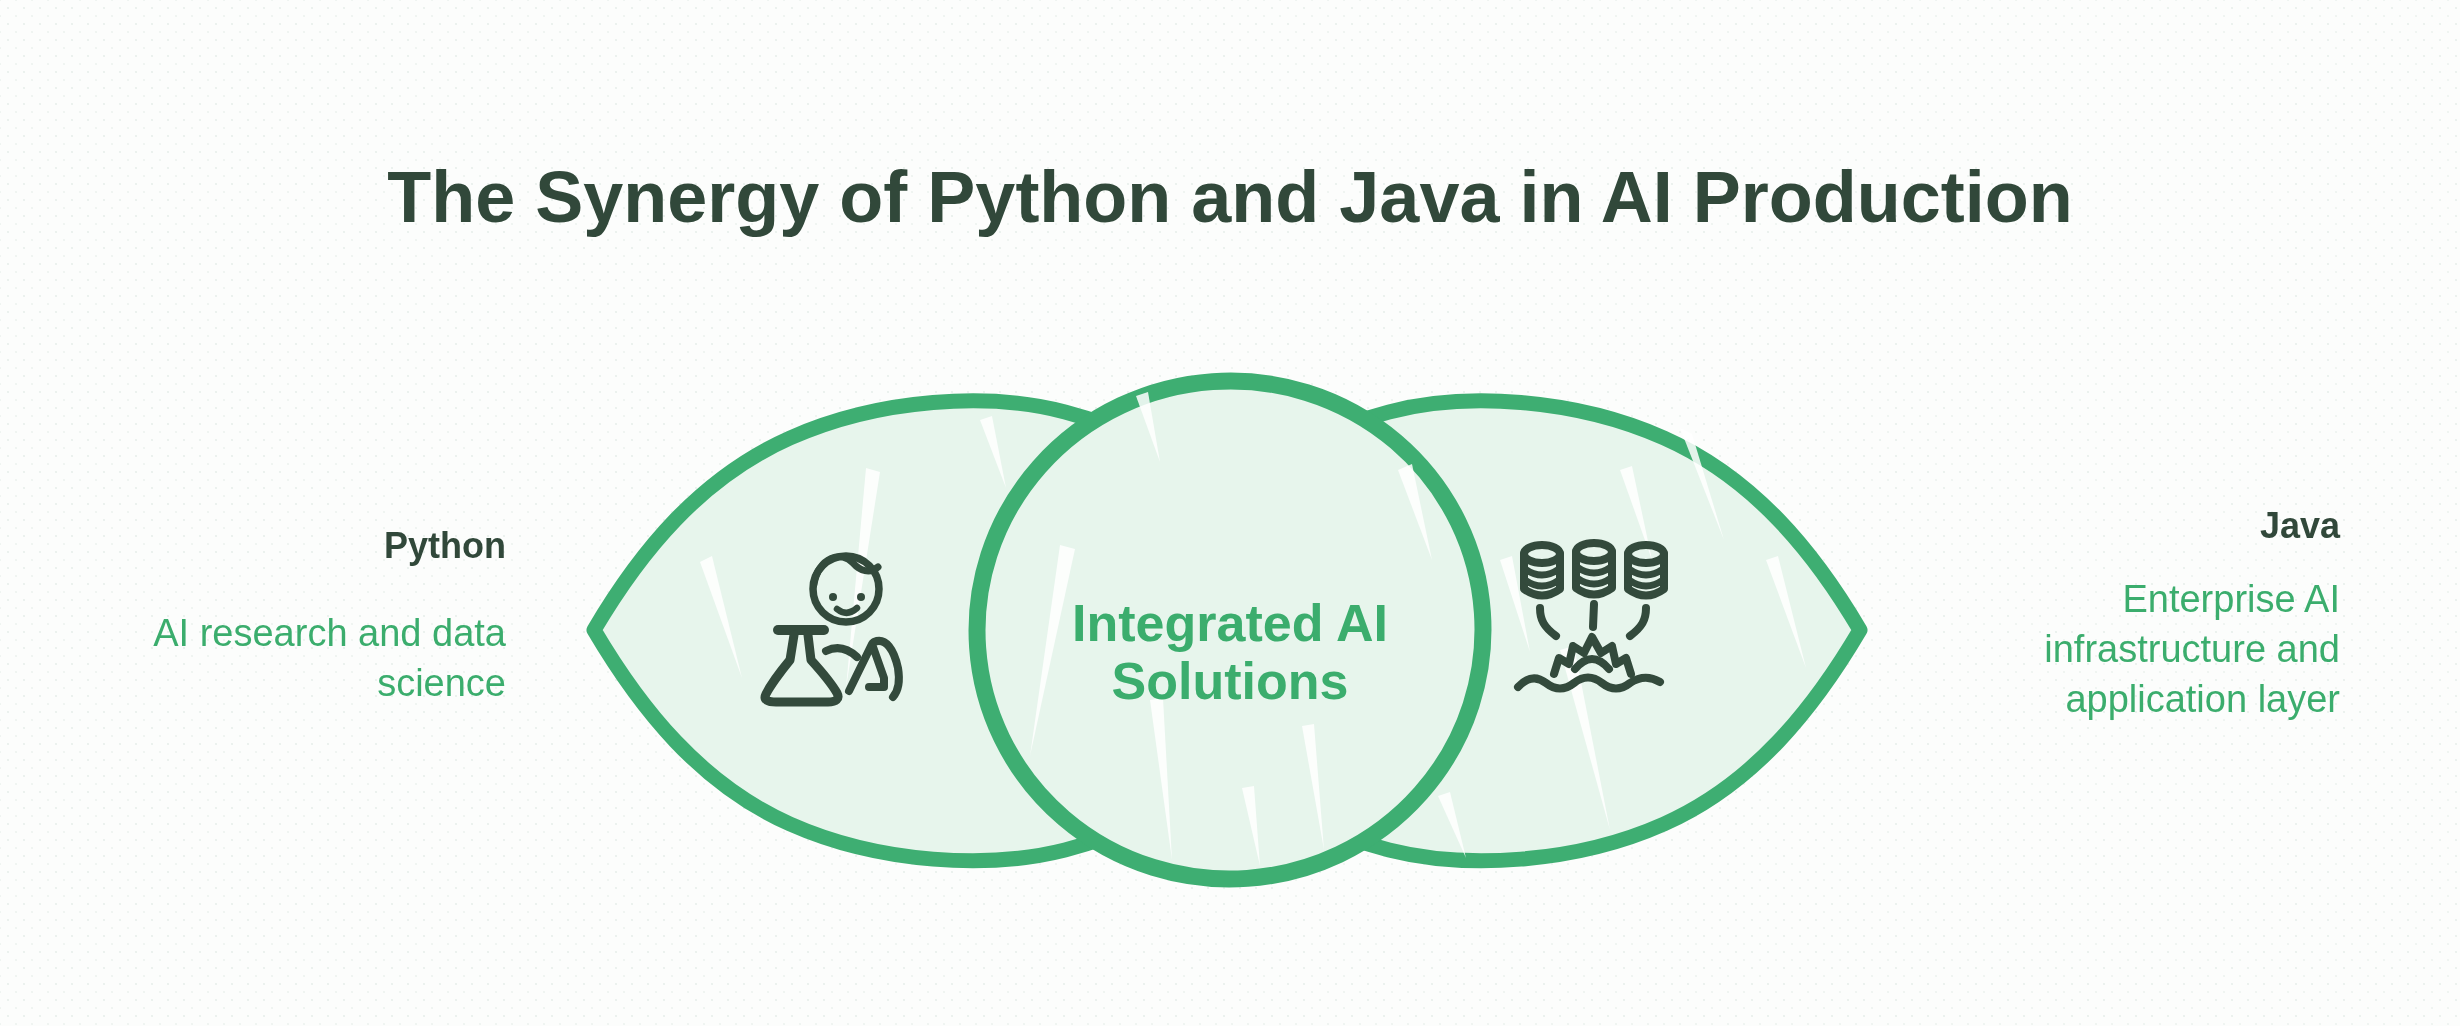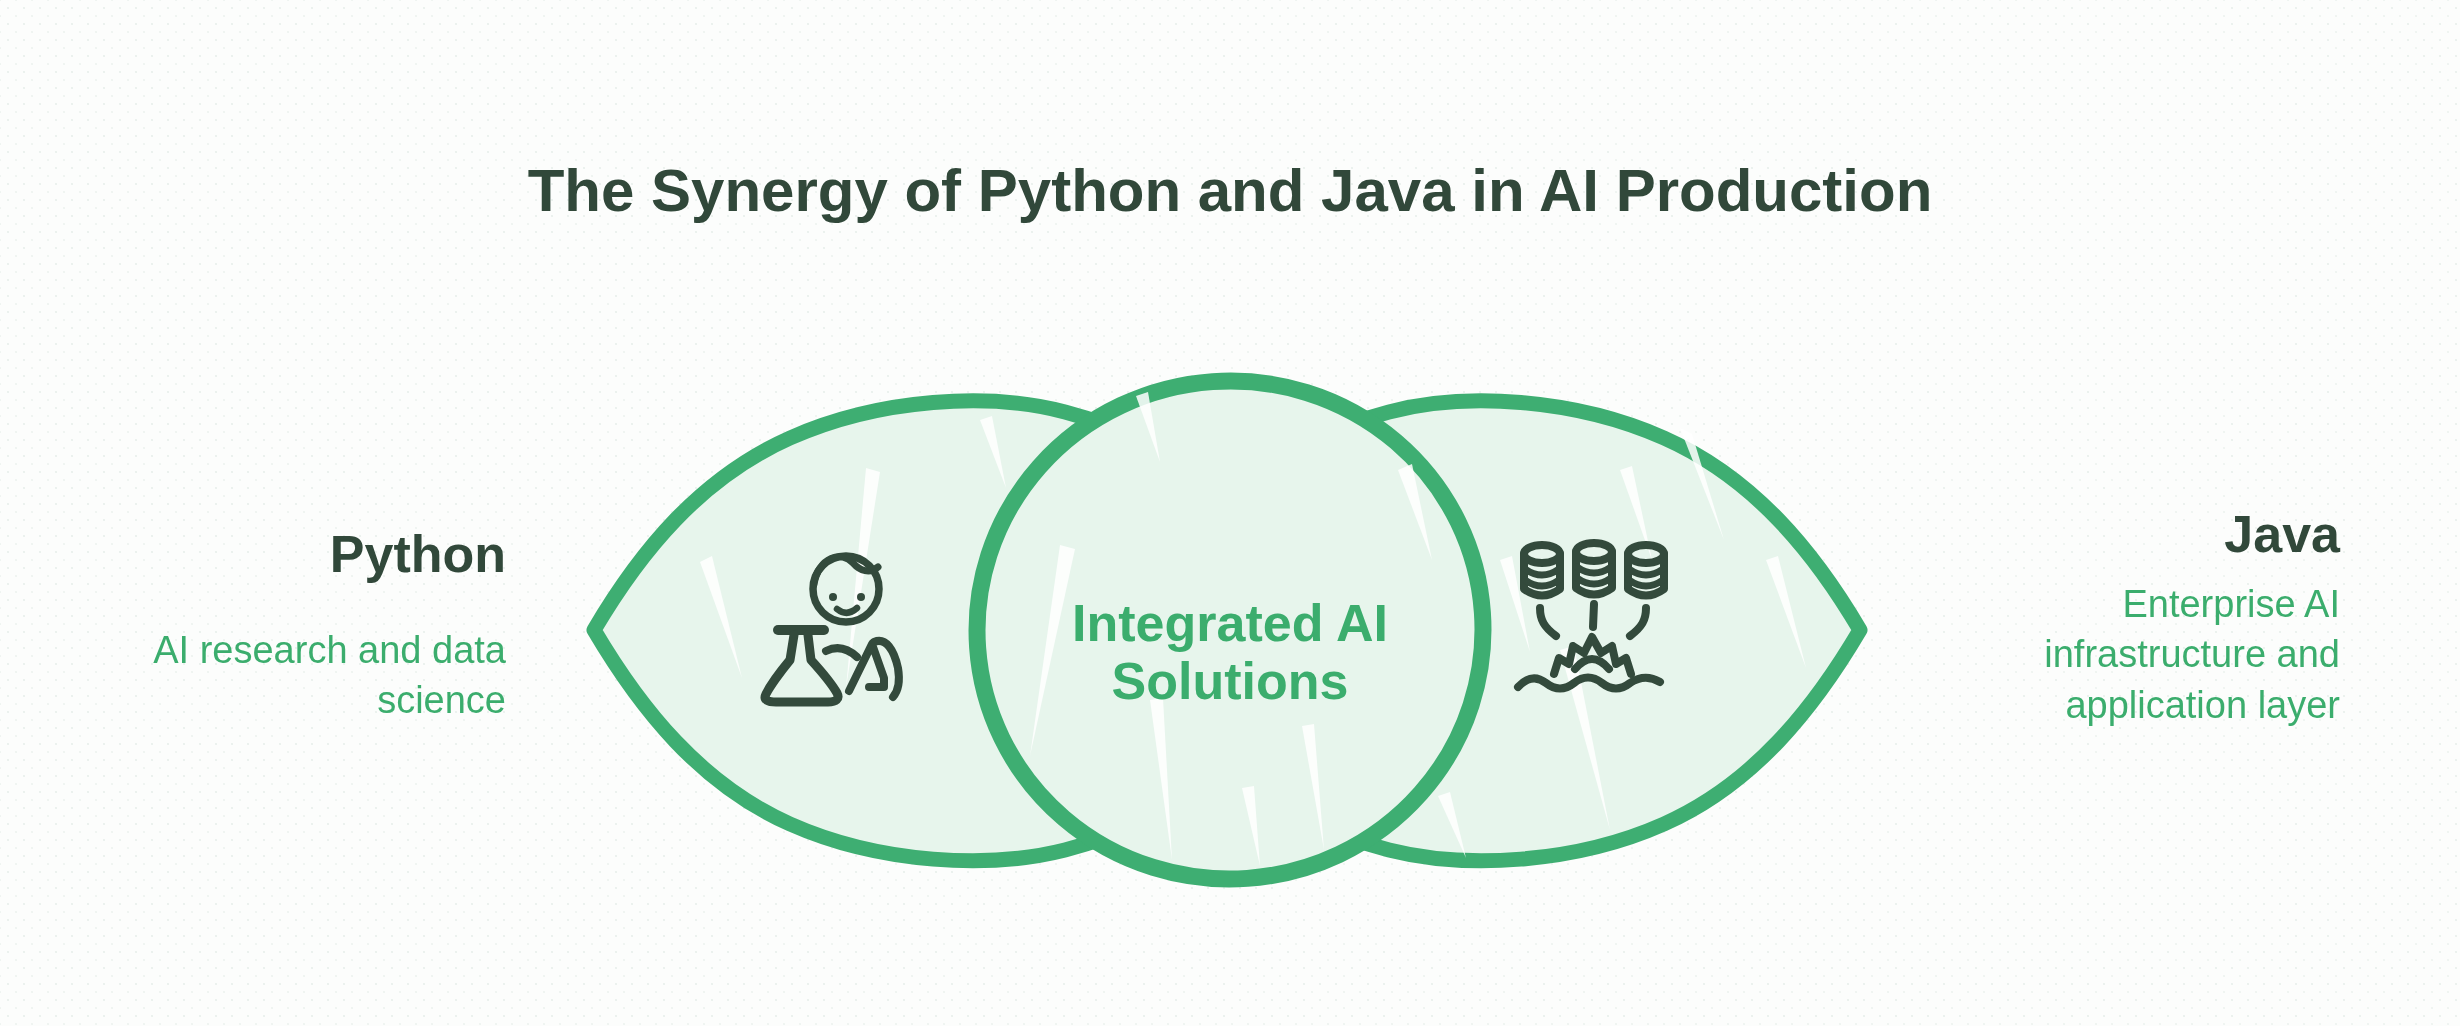--- a/index.html
+++ b/index.html
@@ -19,43 +19,43 @@
     background-image:
       radial-gradient(circle, rgba(120,160,140,0.12) 1.3px, transparent 1.5px),
       radial-gradient(circle, rgba(120,160,140,0.09) 1.3px, transparent 1.5px);
     background-size:16px 16px,16px 16px;
     background-position:0 0,8px 8px;
     font-family:"Liberation Sans", sans-serif;
   }
   .title{
     position:absolute;top:156px;left:0;width:2460px;
     margin:0;text-align:center;
-    font-size:60px;font-weight:700;color:var(--dark);
+    font-size:72px;font-weight:700;color:var(--dark);
     letter-spacing:0px;
   }
   .venn{position:absolute;left:0;top:0;width:2460px;height:1026px;}
   .shape{fill:var(--mint);stroke:var(--accent);stroke-linejoin:round;stroke-linecap:round;}
   .leaf{stroke-width:15px;}
   .circle{stroke-width:17px;}
   .streak{fill:#ffffff;opacity:0.85;}
   .icon-stroke{fill:none;stroke:var(--icon);stroke-linecap:round;stroke-linejoin:round;}
   .icon-fill{fill:var(--icon);stroke:none;}
   .center-label{
     position:absolute;left:1058px;top:594px;width:344px;
     text-align:center;
     font-size:52px;font-weight:700;color:var(--green-text);
     line-height:1.12;
   }
   .side{position:absolute;}
   .side.left{left:96px;top:526px;width:410px;text-align:right;}
   .side.right{left:1992px;top:506px;width:348px;text-align:right;}
-  .side-title{font-size:52px;font-weight:700;color:var(--dark);line-height:1.1;}
+  .side-title{font-size:36px;font-weight:700;color:var(--dark);line-height:1.1;}
   .side-desc{font-size:38px;font-weight:400;color:var(--green-text);line-height:1.32;}
   .side.left .side-desc{margin-top:42px;}
-  .side.right .side-desc{margin-top:16px;}
+  .side.right .side-desc{margin-top:28px;}
 </style>
 </head>
 <body>
 
 <div class="canvas">
 
   <h1 class="title">The Synergy of Python and Java in AI Production</h1>
 
   <svg class="venn" viewBox="0 0 2460 1026" aria-hidden="true">
 

